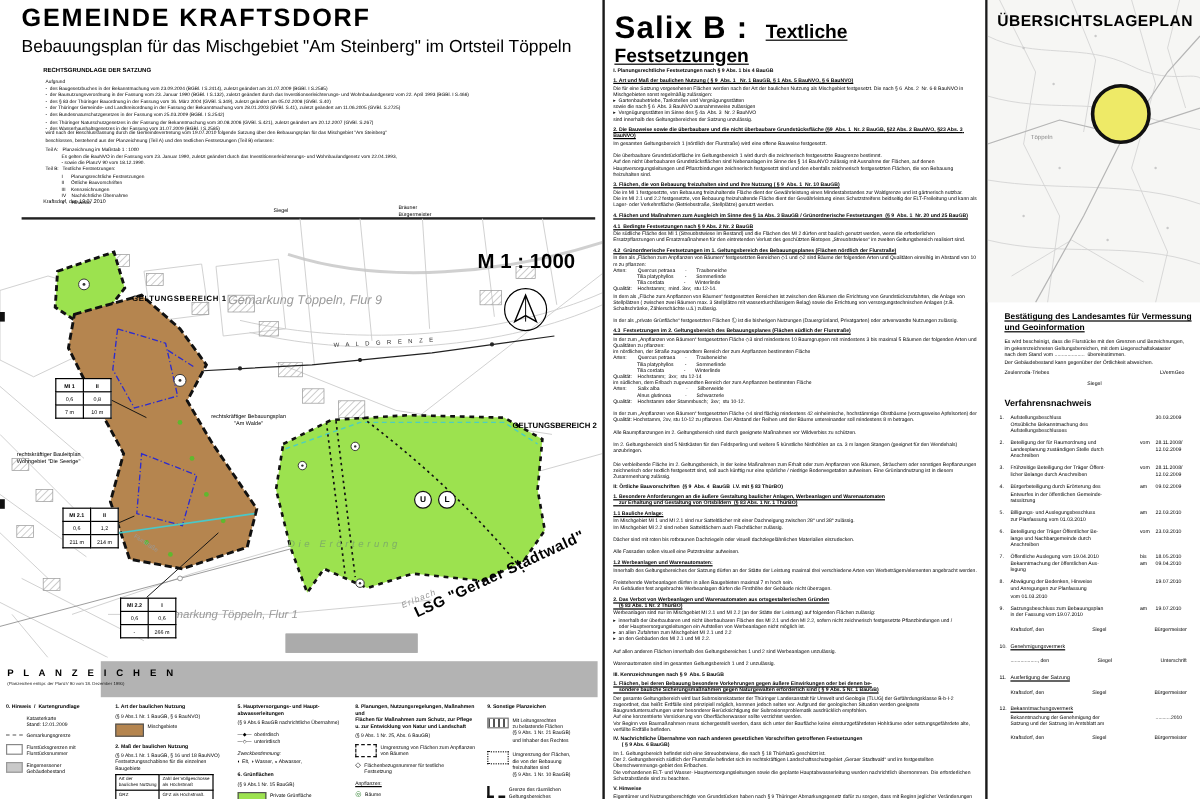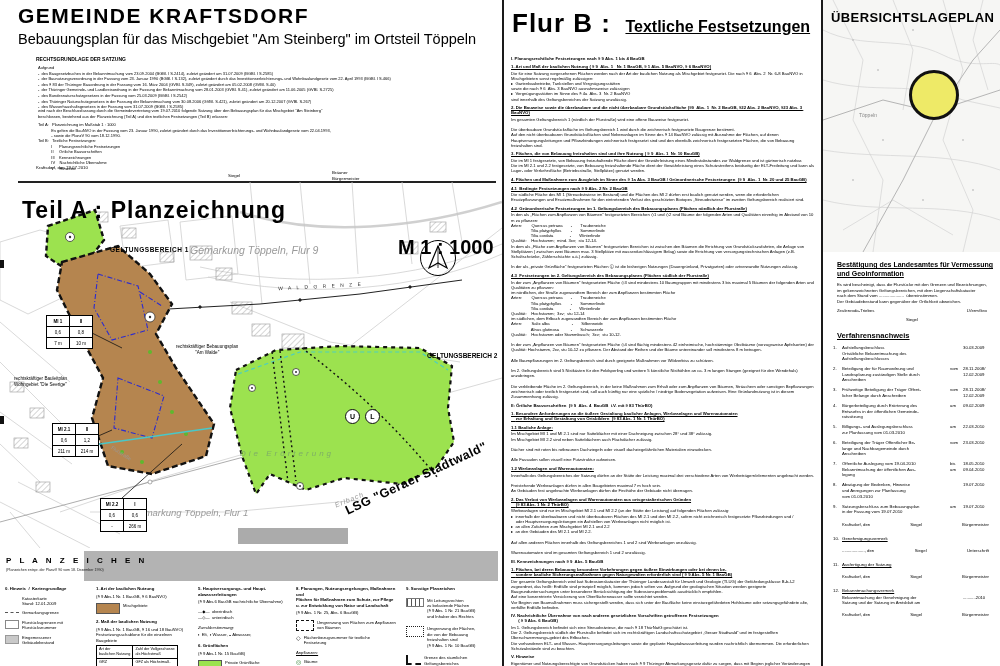--- a/index.html
+++ b/index.html
@@ -18,21 +18,21 @@
   .h-decision{left:38px;top:108px;width:430px;}
   .h-ta{left:38px;top:122px;width:440px;}
   .h-tb{left:38px;top:138px;width:300px;}
   .h-date{left:36px;top:165px;font-size:4.4px;}
   .h-sig-siegel{left:228px;top:173px;font-size:4.4px;}
   .h-sig-name{left:332px;top:170px;font-size:4.4px;line-height:1.3;}
   .h-rule{left:18px;top:181px;width:478px;height:2px;background:#222;}
 
   
   .ta-title{left:22px;top:197px;font-size:23px;font-weight:bold;letter-spacing:1px;}
-  .ta-scale{left:398px;top:236px;font-size:20px;font-weight:bold;}
+  .ta-scale{left:398px;top:208px;font-size:17px;font-weight:bold;}
   .north{left:420px;top:240px;width:34px;height:34px;border:1.3px solid #000;border-radius:50%;}
   .ml{position:absolute;white-space:pre-wrap;}
   .ml-gb1{left:110px;top:246px;font-size:6.5px;font-weight:bold;letter-spacing:.5px;}
   .ml-gem3{left:190px;top:244px;font-size:10.5px;color:#9a9a9a;font-style:italic;}
   .ml-wald{left:278px;top:283px;font-size:5px;letter-spacing:2px;color:#333;transform:rotate(-3deg);}
   .ml-walde{left:176px;top:344px;font-size:4.6px;text-align:center;line-height:1.3;}
   .ml-gb2{left:427px;top:352px;font-size:6.5px;font-weight:bold;}
   .ml-blp{left:14px;top:376px;font-size:4.6px;line-height:1.3;}
   .ml-wies{left:240px;top:449px;font-size:8px;letter-spacing:3px;color:#7fae66;font-style:italic;}
   .ml-gem1{left:132px;top:507px;font-size:9.5px;color:#9a9a9a;font-style:italic;}
@@ -77,21 +77,21 @@
 
   
   #col-c{left:823px;top:0;width:177px;height:666px;overflow:hidden;}
   .uc-map{position:absolute;left:0;top:0;width:177px;height:252px;background:#f6f6f4;}
   .uc-title{position:absolute;left:8px;top:10px;font-size:13px;font-weight:bold;letter-spacing:.4px;}
   .uc-circle{position:absolute;left:86px;top:70px;width:44px;height:44px;border:3.5px solid #111;border-radius:50%;background:#eeea67;}
   .uc-town{position:absolute;left:36px;top:112px;font-size:5px;color:#888;}
   .uc-best-h{position:absolute;left:14px;top:260px;font-size:7px;font-weight:bold;text-decoration:underline;line-height:1.35;}
   .uc-best-t{position:absolute;left:14px;top:282px;font-size:4.3px;line-height:1.3;}
   .uc-row{position:absolute;left:14px;width:150px;display:flex;justify-content:space-between;font-size:4.3px;}
-  .uc-verf-h{position:absolute;left:14px;top:331px;font-size:7.5px;font-weight:bold;text-decoration:underline;}
+  .uc-verf-h{position:absolute;left:14px;top:331px;font-size:7.5px;font-weight:bold;}
   #verf-list{position:absolute;left:10px;top:345px;width:160px;}
   .vf{display:flex;margin-bottom:4.5px;font-size:4.3px;line-height:1.3;}
   .vf .n{width:9px;flex:none;}
   .vf .l{flex:1;white-space:pre-wrap;}
   .vf .p{width:13px;flex:none;white-space:pre-wrap;}
   .vf .d{width:30px;flex:none;text-align:left;white-space:pre-wrap;}
   .sigrow{display:flex;justify-content:space-between;font-size:4.3px;margin:7px 4px 7px 9px;}
   .vf-h{font-size:4.4px;text-decoration:underline;margin-left:9px;}
   .vf-num{display:flex;font-size:4.3px;margin-top:9px;}
   .vf-num .n{width:9px;flex:none;}
@@ -231,21 +231,20 @@
         <path d="M96,255 L112,248"></path>
         <path d="M122,316 L182,262"></path>
       </g>
 
       <rect x="0" y="78" width="4" height="8" fill="#111"></rect>
       <rect x="0" y="234" width="4" height="8" fill="#111"></rect>
 
       <rect x="238" y="346" width="110" height="16" fill="#ababab"></rect>
     </svg>
 
-    <div class="abs ta-title">Teil A :  Planzeichnung</div>
     <div class="abs ta-scale">M  1 : 1000</div>
     <div class="abs north">
       <svg width="34" height="34" viewBox="0 0 34 34">
           <path d="M17,5 L26,27 L17,22 L8,27 Z" fill="none" stroke="#000" stroke-width="1.2"></path>
           <line x1="17" y1="5" x2="17" y2="27" stroke="#000" stroke-width="0.8"></line>
         </svg>
     </div>
 
     <div class="ml ml-gb1">GELTUNGSBEREICH 1</div>
     <div class="ml ml-gem3">Gemarkung Töppeln, Flur 9</div>
@@ -434,21 +433,21 @@
           <span class="tx">Grenze des räumlichen
 Geltungsbereiches</span>
         </div>
     </div>
   </section>
 
   <div class="divider" style="left:502px;"></div>
 
   <section class="abs" id="col-b">
     <div class="tb-title">
-      <span class="big">Flur B :</span>
+      <span class="big">Salix B :</span>
       <span class="small">Textliche Festsetzungen</span>
     </div>
     <div id="tb-body">
       <div class="tb-sec">
           <div class="tb-h">I. Planungsrechtliche Festsetzungen nach § 9 Abs. 1 bis 4 BauGB</div>
         </div>
       <div class="tb-sec">
           <div class="tb-h u">1. Art und Maß der baulichen Nutzung ( § 9  Abs. 1   Nr. 1 BauGB, § 1 Abs. 5 BauNVO, § 6 BauNVO)</div>
           <div class="tb-p">Die für eine Satzung vorgesehenen Flächen werden nach der Art der baulichen Nutzung als Mischgebiet festgesetzt. Die nach § 6  Abs. 2  Nr. 6-8 BauNVO in Mischgebieten sonst regelmäßig zulässigen:
 ▸  Gartenbaubetriebe, Tankstellen und Vergnügungsstätten

